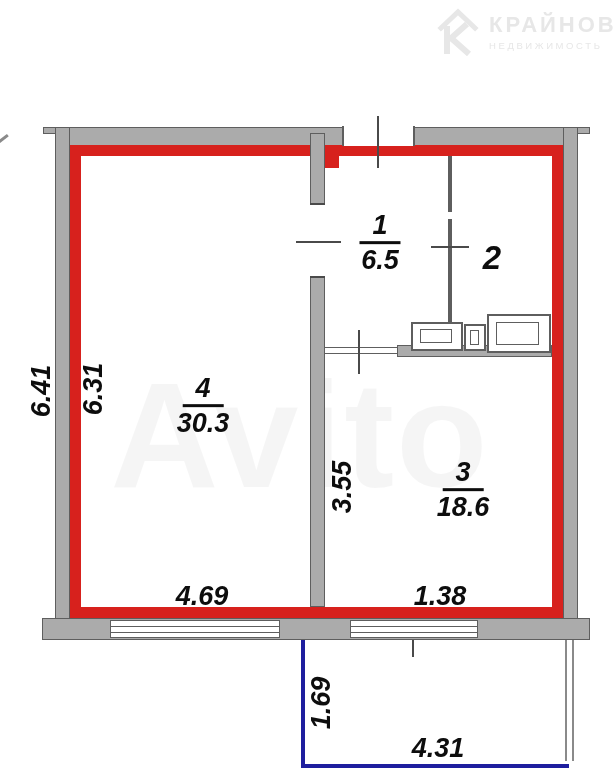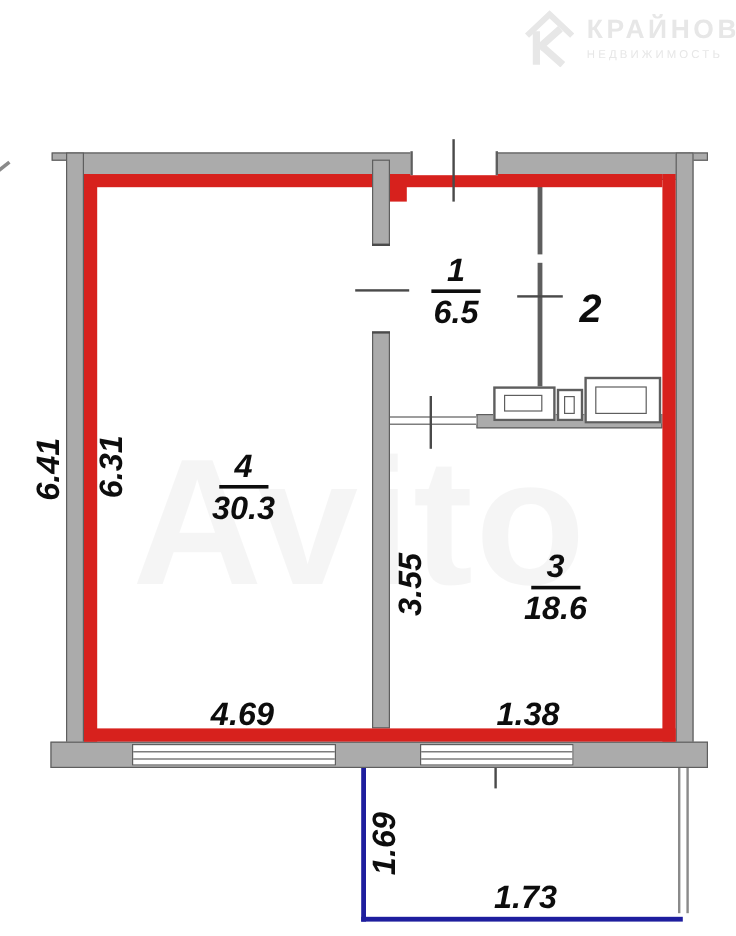--- a/index.html
+++ b/index.html
@@ -132,15 +132,15 @@
     <div class="num">3</div>
     <div class="area">18.6</div>
   </div>
 
   <div class="dim vert" style="left:41px;top:391px;">6.41</div>
   <div class="dim vert" style="left:93px;top:389px;">6.31</div>
   <div class="dim vert" style="left:342px;top:487px;">3.55</div>
   <div class="dim" style="left:202px;top:596px;">4.69</div>
   <div class="dim" style="left:440px;top:596px;">1.38</div>
   <div class="dim vert" style="left:321px;top:703px;">1.69</div>
-  <div class="dim" style="left:438px;top:748px;">1.73</div>
+  <div class="dim" style="left:438px;top:748px;">4.31</div>
 
 </div>
 
 </body></html>

